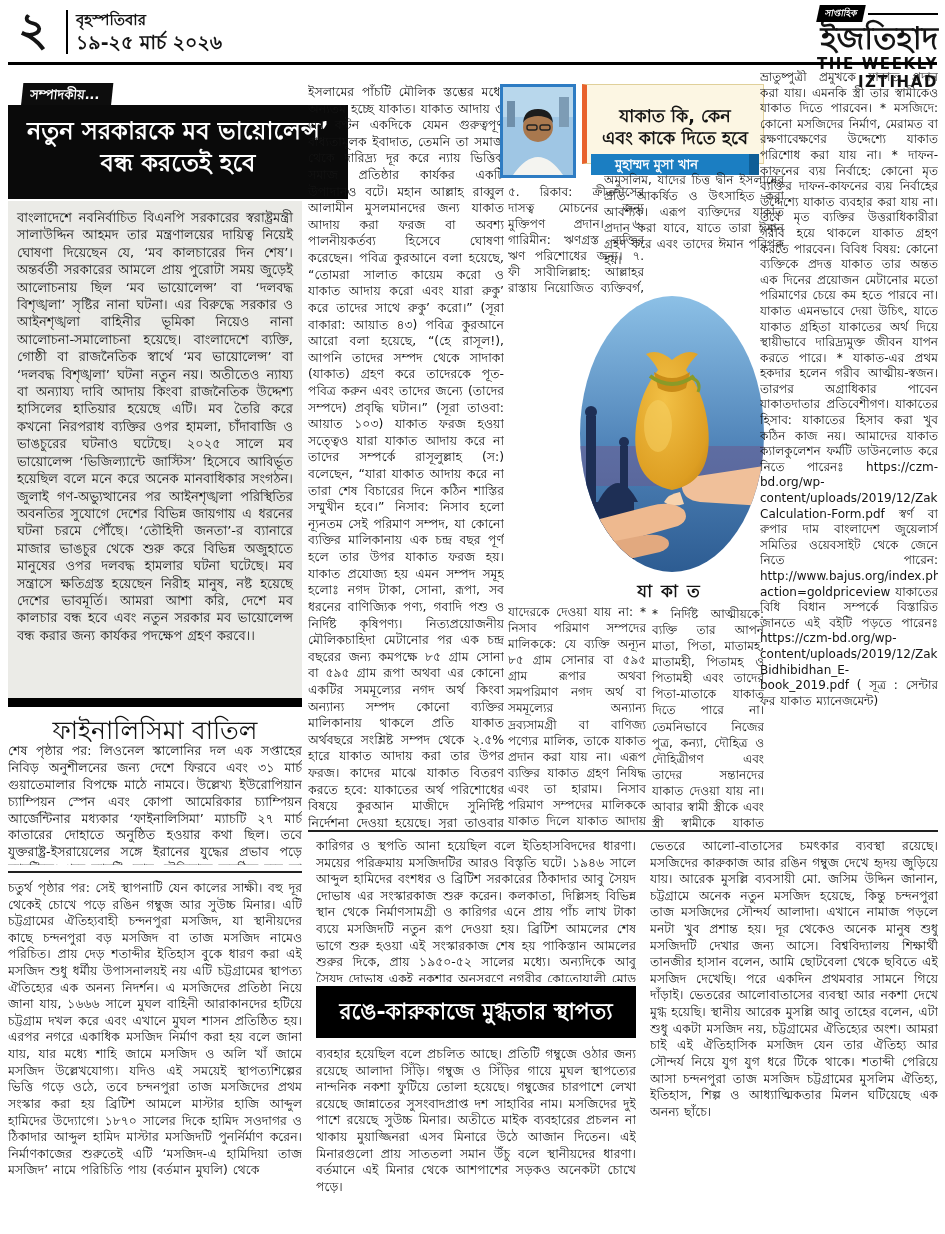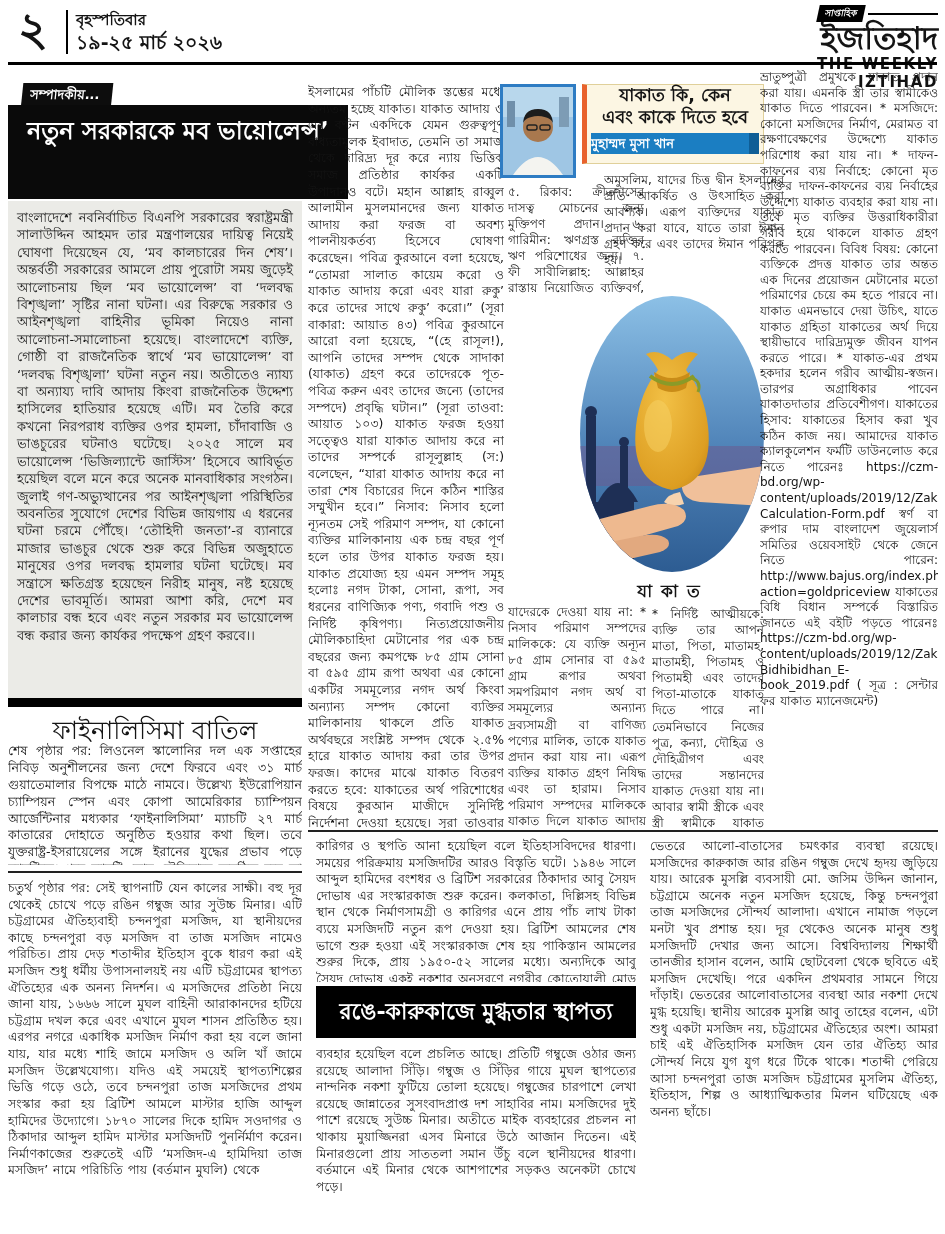--- a/index.html
+++ b/index.html
@@ -29,23 +29,23 @@
   .ed-label{background:#0d0d0d;color:#fff;font-size:13px;font-weight:bold;
     padding:2px 12px 3px 8px;display:inline-block;transform:skewX(-6deg);}
   .ed-headbox{background:#0a0a0a;color:#fff;text-align:center;}
   .ed-headline{font-size:24px;font-weight:bold;line-height:1.35;padding-top:10px;}
   .ed-body{background:#ebebe7;padding:8px 9px;}
   .black-bar{background:#000;}
   .fin-head{font-size:25px;font-weight:normal;text-align:center;}
   
   .zk-box{background:#fcf6e3;border:1px solid #e0d09a;border-left:5px solid #e8622d;
     box-sizing:border-box;text-align:center;}
-  .zk-head{font-size:17.5px;font-weight:bold;line-height:1.25;padding-top:0;}
+  .zk-head{font-size:17.5px;font-weight:bold;line-height:1.25;padding-top:21px;}
   .zk-byline{background:#1b7ec2;color:#fff;font-size:13px;font-weight:bold;
-    line-height:21px;margin:4px 4px 0 4px;position:relative;text-align:left;padding-left:0;}
+    line-height:21px;margin:4px 4px 0 4px;position:relative;text-align:left;padding-left:24px;}
   .zk-byline .notch{position:absolute;right:0;top:0;width:10px;height:21px;background:#0f5e96;}
   .caption{font-size:17px;font-weight:bold;letter-spacing:9px;text-align:center;}
   .m-headbox{background:#000;color:#fff;text-align:center;font-size:22px;
     font-weight:bold;display:flex;align-items:center;justify-content:center;}
   .photo-frame{border:3px solid #2e7cc3;box-sizing:border-box;background:#9fc6e4;}
 </style>
 </head>
 <body>
 
 <div class="page">
@@ -64,20 +64,21 @@
     <div class="logo-sub">THE WEEKLY IZTIHAD</div>
   </div>
 
   <div class="abs rule" style="left:8px;top:62px;width:929px;height:3px;"></div>
 
   <div class="abs" style="left:22px;top:83px;">
     <span class="ed-label">সম্পাদকীয়...</span>
   </div>
   <div class="abs ed-headbox" style="left:8px;top:105px;width:340px;height:94px;">
     <div class="ed-headline">নতুন সরকারকে মব ভায়োলেন্স’</div>
+    <div class="ed-headline" style="padding-top:0;">বন্ধ করতেই হবে</div>
   </div>
   <div class="abs ed-body just bodytext" style="left:8px;top:201px;width:276px;height:481px;font-size:13px;">বাংলাদেশে নবনির্বাচিত বিএনপি সরকারের স্বরাষ্ট্রমন্ত্রী সালাউদ্দিন আহমদ তার মন্ত্রণালয়ের দায়িত্ব নিয়েই ঘোষণা দিয়েছেন যে, ‘মব কালচারের দিন শেষ’। অন্তর্বর্তী সরকারের আমলে প্রায় পুরোটা সময় জুড়েই আলোচনায় ছিল ‘মব ভায়োলেন্স’ বা ‘দলবদ্ধ বিশৃঙ্খলা’ সৃষ্টির নানা ঘটনা। এর বিরুদ্ধে সরকার ও আইনশৃঙ্খলা বাহিনীর ভূমিকা নিয়েও নানা আলোচনা-সমালোচনা হয়েছে। বাংলাদেশে ব্যক্তি, গোষ্ঠী বা রাজনৈতিক স্বার্থে ‘মব ভায়োলেন্স’ বা ‘দলবদ্ধ বিশৃঙ্খলা’ ঘটনা নতুন নয়। অতীতেও ন্যায্য বা অন্যায্য দাবি আদায় কিংবা রাজনৈতিক উদ্দেশ্য হাসিলের হাতিয়ার হয়েছে এটি। মব তৈরি করে কখনো নিরপরাধ ব্যক্তির ওপর হামলা, চাঁদাবাজি ও ভাঙচুরের ঘটনাও ঘটেছে। ২০২৫ সালে মব ভায়োলেন্স ‘ভিজিল্যান্টে জাস্টিস’ হিসেবে আবির্ভূত হয়েছিল বলে মনে করে অনেক মানবাধিকার সংগঠন। জুলাই গণ-অভ্যুত্থানের পর আইনশৃঙ্খলা পরিস্থিতির অবনতির সুযোগে দেশের বিভিন্ন জায়গায় এ ধরনের ঘটনা চরমে পৌঁছে। ‘তৌহিদী জনতা’-র ব্যানারে মাজার ভাঙচুর থেকে শুরু করে বিভিন্ন অজুহাতে মানুষের ওপর দলবদ্ধ হামলার ঘটনা ঘটেছে। মব সন্ত্রাসে ক্ষতিগ্রস্ত হয়েছেন নিরীহ মানুষ, নষ্ট হয়েছে দেশের ভাবমূর্তি। আমরা আশা করি, দেশে মব কালচার বন্ধ হবে এবং নতুন সরকার মব ভায়োলেন্স বন্ধ করার জন্য কার্যকর পদক্ষেপ গ্রহণ করবে।।</div>
 
   <div class="abs black-bar" style="left:8px;top:698px;width:294px;height:9px;"></div>
 
   <div class="abs fin-head" style="left:8px;top:711px;width:294px;">ফাইনালিসিমা বাতিল</div>
   <div class="abs just bodytext" style="left:8px;top:743px;width:294px;height:122px;font-size:12.6px;">শেষ পৃষ্ঠার পর: লিওনেল স্কালোনির দল এক সপ্তাহের নিবিড় অনুশীলনের জন্য দেশে ফিরবে এবং ৩১ মার্চ গুয়াতেমালার বিপক্ষে মাঠে নামবে। উল্লেখ্য ইউরোপিয়ান চ্যাম্পিয়ন স্পেন এবং কোপা আমেরিকার চ্যাম্পিয়ন আর্জেন্টিনার মধ্যকার ‘ফাইনালিসিমা’ ম্যাচটি ২৭ মার্চ কাতারের দোহাতে অনুষ্ঠিত হওয়ার কথা ছিল। তবে যুক্তরাষ্ট্র-ইসরায়েলের সঙ্গে ইরানের যুদ্ধের প্রভাব পড়ে ম্যাচটিতে। পরে ম্যাচটি কোন স্টেডিয়ামে অনুষ্ঠিত হবে তা জানানো হবে। এদিকে, আসন্ন ২০২৬ ফিফা বিশ্বকাপ আগামী জুন-জুলাইয়ে যুক্তরাষ্ট্র, মেক্সিকো এবং কানাডাতে অনুষ্ঠিত হবে।</div>
   <div class="abs rule-thin" style="left:8px;top:871px;width:294px;height:2px;"></div>
 
   <div class="abs just bodytext" style="left:308px;top:84px;width:196px;height:744px;">ইসলামের পাঁচটি মৌলিক স্তম্ভের মধ্যে অন্যতম হচ্ছে যাকাত। যাকাত আদায় ও এর বণ্টন একদিকে যেমন গুরুত্বপূর্ণ বাধ্যতামূলক ইবাদাত, তেমনি তা সমাজ থেকে দারিদ্র্য দূর করে ন্যায় ভিত্তিক সমাজ প্রতিষ্ঠার কার্যকর একটি উপাদানও বটে। মহান আল্লাহ রাব্বুল আলামীন মুসলমানদের জন্য যাকাত আদায় করা ফরজ বা অবশ্য পালনীয়কর্তব্য হিসেবে ঘোষণা করেছেন। পবিত্র কুরআনে বলা হয়েছে, “তোমরা সালাত কায়েম করো ও যাকাত আদায় করো এবং যারা রুকু’ করে তাদের সাথে রুকু’ করো।” (সূরা বাকারা: আয়াত ৪৩) পবিত্র কুরআনে আরো বলা হয়েছে, “(হে রাসূল!), আপনি তাদের সম্পদ থেকে সাদাকা (যাকাত) গ্রহণ করে তাদেরকে পূত-পবিত্র করুন এবং তাদের জন্যে (তাদের সম্পদে) প্রবৃদ্ধি ঘটান।” (সূরা তাওবা: আয়াত ১০৩) যাকাত ফরজ হওয়া সত্ত্বেও যারা যাকাত আদায় করে না তাদের সম্পর্কে রাসূলুল্লাহ (স:) বলেছেন, “যারা যাকাত আদায় করে না তারা শেষ বিচারের দিনে কঠিন শাস্তির সম্মুখীন হবে।” নিসাব: নিসাব হলো ন্যূনতম সেই পরিমাণ সম্পদ, যা কোনো ব্যক্তির মালিকানায় এক চন্দ্র বছর পূর্ণ হলে তার উপর যাকাত ফরজ হয়। যাকাত প্রযোজ্য হয় এমন সম্পদ সমূহ হলোঃ নগদ টাকা, সোনা, রূপা, সব ধরনের বাণিজ্যিক পণ্য, গবাদি পশু ও নির্দিষ্ট কৃষিপণ্য। নিত্যপ্রয়োজনীয় মৌলিকচাহিদা মেটানোর পর এক চন্দ্র বছরের জন্য কমপক্ষে ৮৫ গ্রাম সোনা বা ৫৯৫ গ্রাম রূপা অথবা এর কোনো একটির সমমূল্যের নগদ অর্থ কিংবা অন্যান্য সম্পদ কোনো ব্যক্তির মালিকানায় থাকলে প্রতি যাকাত অর্থবছরে সংশ্লিষ্ট সম্পদ থেকে ২.৫% হারে যাকাত আদায় করা তার উপর ফরজ। কাদের মাঝে যাকাত বিতরণ করতে হবে: যাকাতের অর্থ পরিশোধের বিষয়ে কুরআন মাজীদে সুনির্দিষ্ট নির্দেশনা দেওয়া হয়েছে। সূরা তাওবার ৬০ নং আয়াত অনুযায়ী যাদের মাঝে যাকাত বিতরণ করা যাবে তারা হলেন: ১. ফকীর: এরূপ গরীব মানুষ, যার বেঁচে থাকার মত খুব সামান্য সহায় সম্বল রয়েছে বা নেই। ২. মিসকীন: এমন অভাবী, যার রোজগার তার নিজের ও নির্ভরশীলদের অপরিহার্য প্রয়োজন সমূহ মেটানোর জন্য যথেষ্ট নয়। ৩. আমিলীন: প্রাতিষ্ঠানিকভাবে যাকাত সংগ্রহ ও বিতরণ কাজে নিয়োজিত কর্মচারীবর্গ। ৪. মুয়াল্লাফাতিল কুলুব: এমন নও-মুসলিম যার ঈমান এখনও পরিপক্ক হয়নি; অথবা ইসলাম গ্রহণ করতে ইচ্ছুক এমন কোনো</div>

